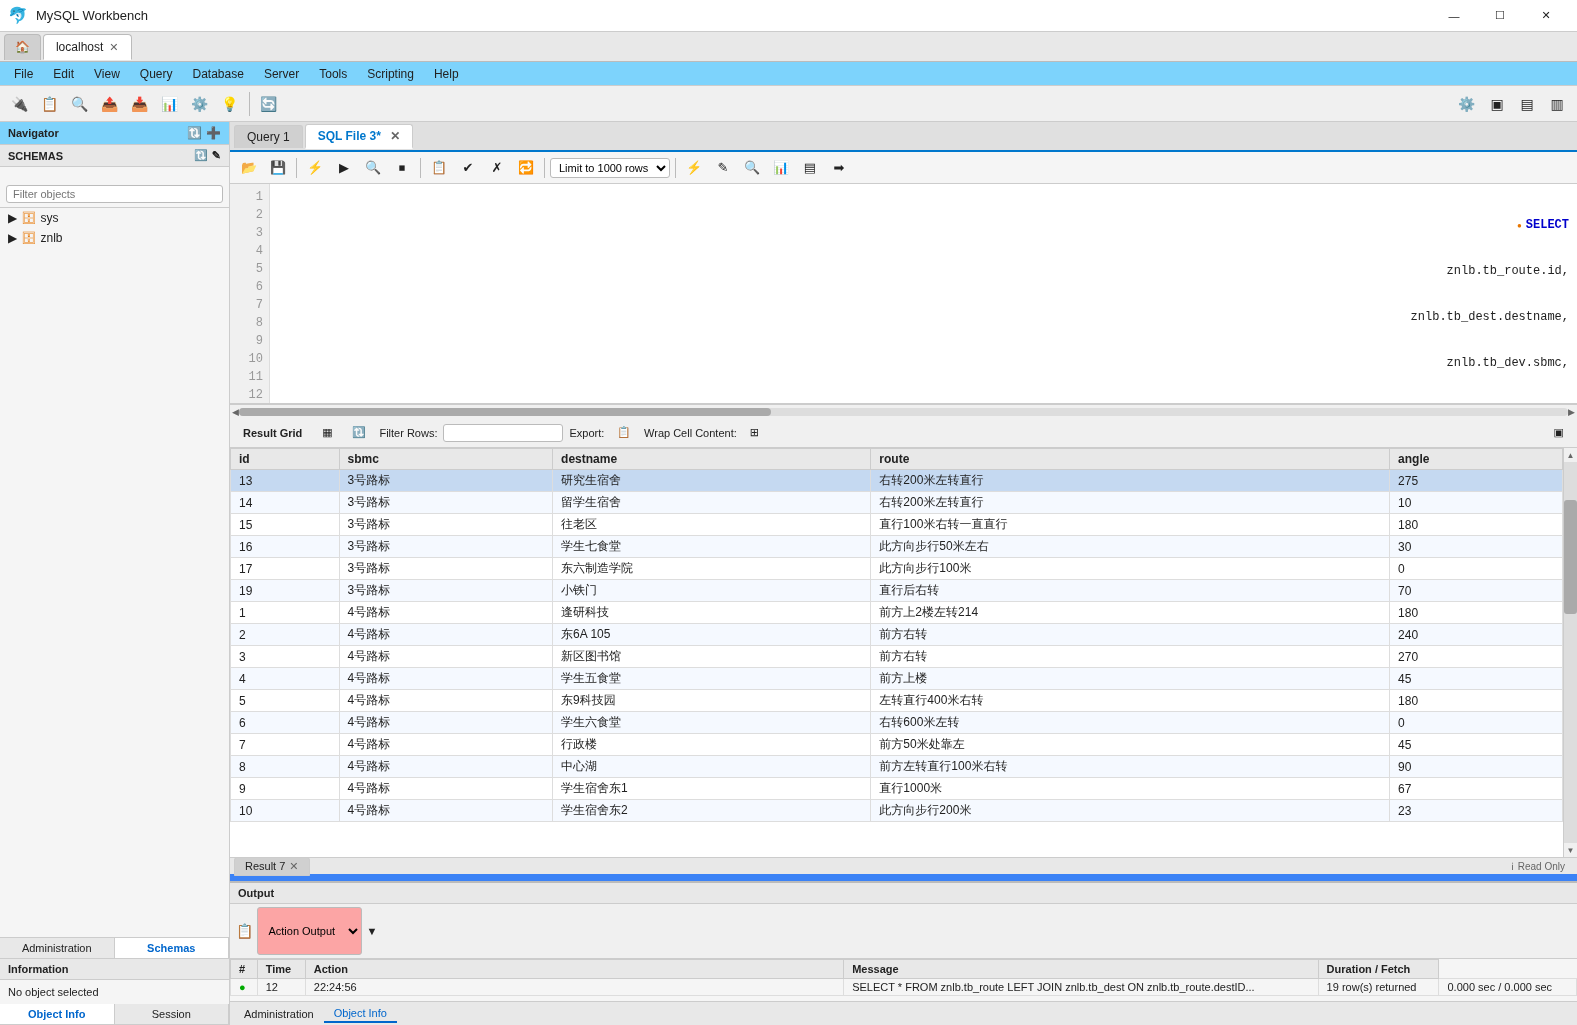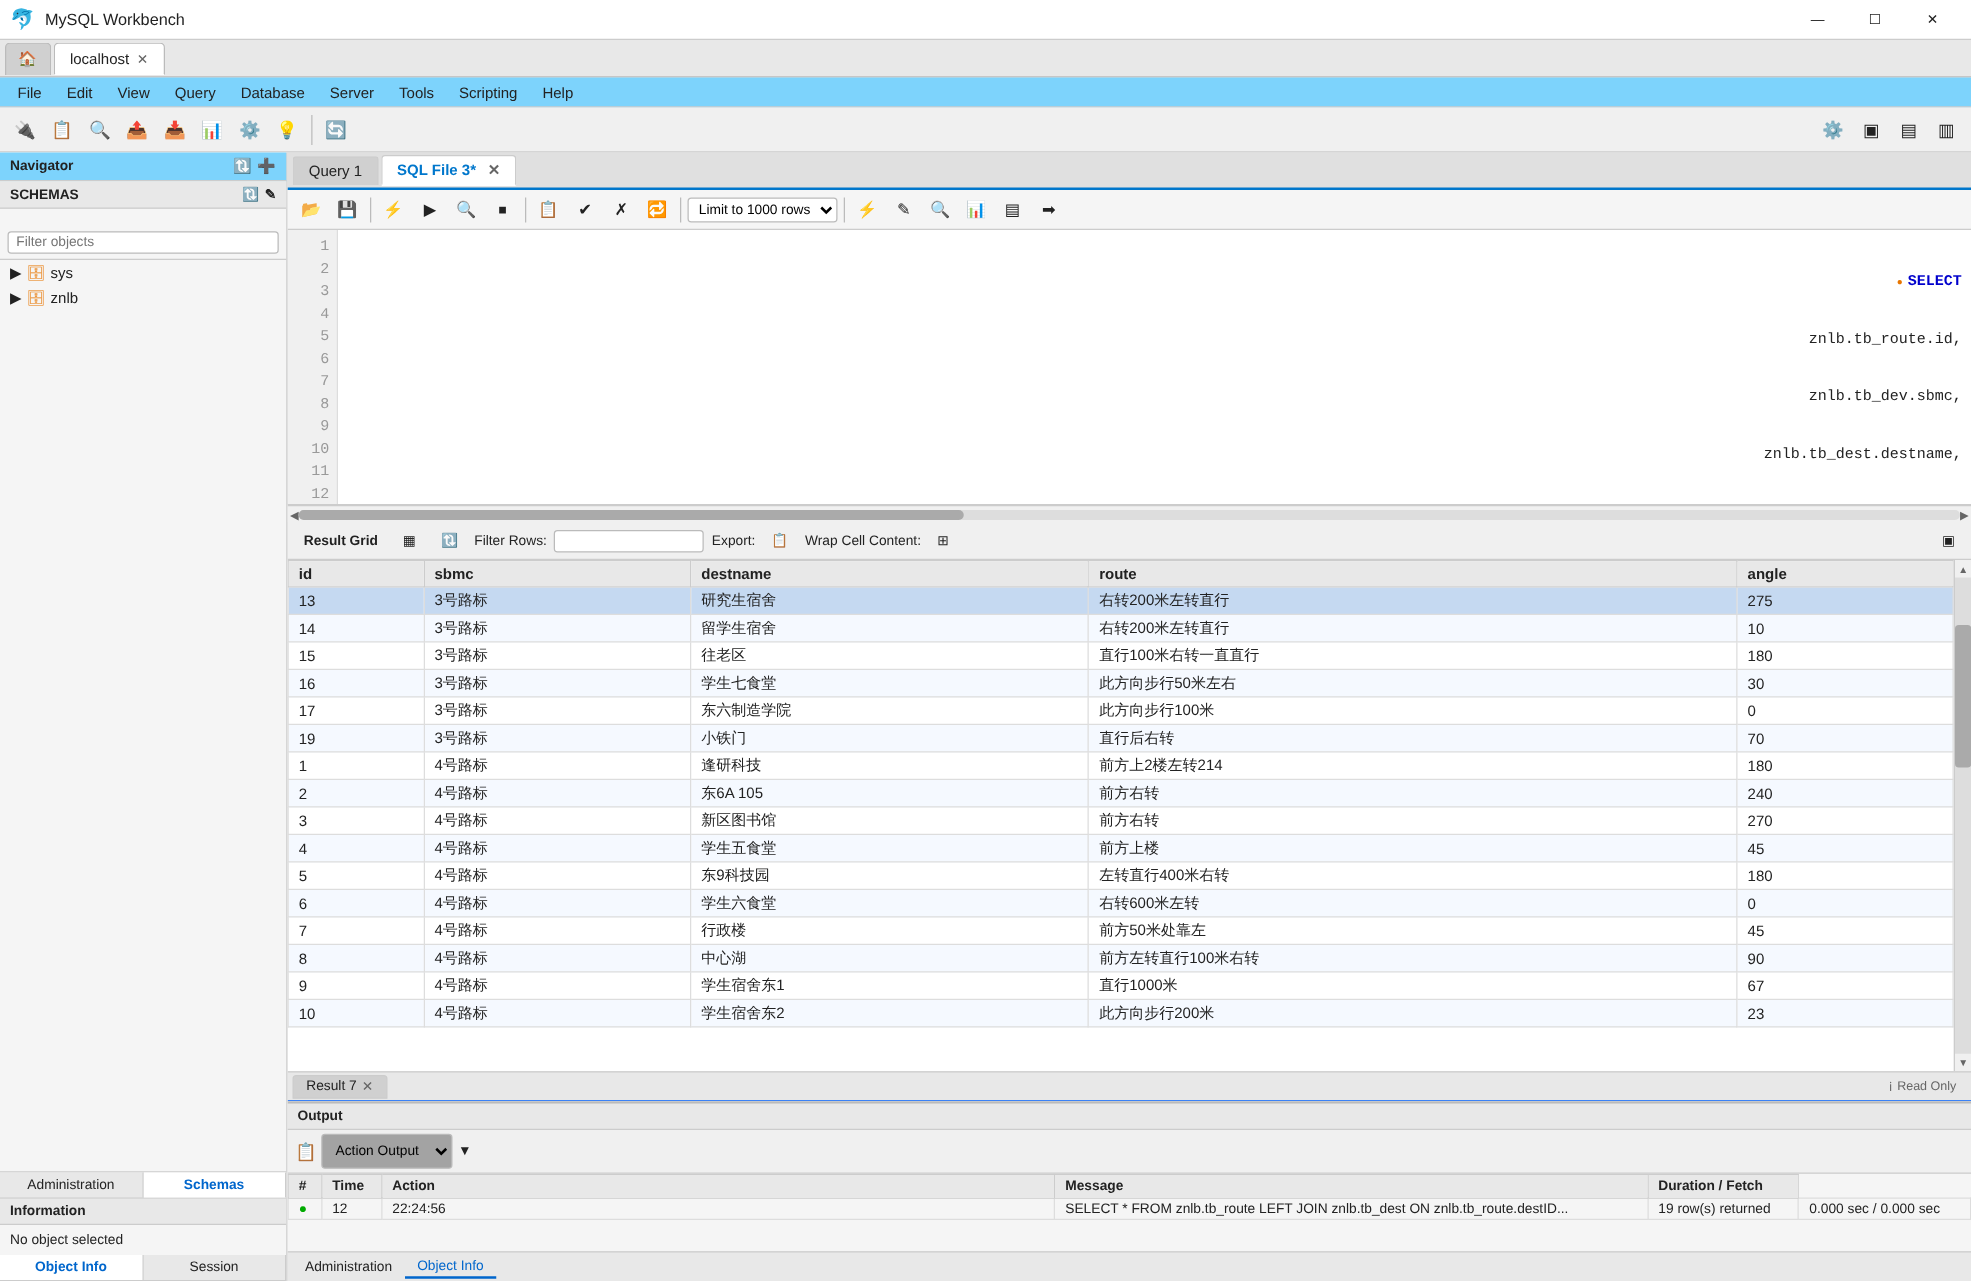--- a/index.html
+++ b/index.html
@@ -79,30 +79,30 @@
 
     
     #result-grid { flex: 1; overflow: auto; background: #fff; }
     table { border-collapse: collapse; width: 100%; font-size: 12px; }
     th { background: #e8e8e8; border: 1px solid #ccc; padding: 3px 8px; text-align: left; font-weight: bold; position: sticky; top: 0; white-space: nowrap; }
     td { border: 1px solid #ddd; padding: 2px 8px; white-space: nowrap; }
     tr:nth-child(even) td { background: #f5f9ff; }
     tr.selected td { background: #c5d9f1; }
 
     
-    #result-tabs { display: flex; align-items: center; background: #e8e8e8; border-top: 1px solid #ccc; border-bottom: 1px solid #3b82f6; height: 24px; padding: 0 4px; }
+    #result-tabs { display: flex; align-items: center; background: #e8e8e8; border-top: 1px solid #ccc; border-bottom: 7px solid #3b82f6; height: 24px; padding: 0 4px; }
     .result-tab { padding: 2px 10px; font-size: 11px; cursor: pointer; border: 1px solid #ccc; background: #d0d0d0; border-radius: 3px 3px 0 0; display: flex; align-items: center; gap: 4px; }
     .result-tab .close-x { color: #666; }
     .readonly-badge { margin-left: auto; font-size: 10px; color: #666; display: flex; align-items: center; gap: 4px; padding-right: 8px; }
 
     
     #output-panel { height: 120px; border-top: 2px solid #bbb; display: flex; flex-direction: column; background: #f5f5f5; }
     #output-header { padding: 4px 8px; font-size: 11px; font-weight: bold; border-bottom: 1px solid #ccc; background: #e8e8e8; }
     #output-toolbar { display: flex; align-items: center; padding: 3px 6px; border-bottom: 1px solid #ccc; background: #f0f0f0; gap: 4px; }
-    .output-select { padding: 6px 6px; border: 1px solid #bbb; font-size: 11px; background: #a3a3a3; border-radius: 3px; }
+    .output-select { padding: 16px 6px; border: 1px solid #bbb; font-size: 11px; background: #fca5a5; border-radius: 3px; }
     #output-table { overflow-y: auto; flex: 1; }
     #output-table table { font-size: 11px; }
     #output-table th { font-size: 11px; }
 
     
     #bottom-tabs { display: flex; align-items: center; border-top: 1px solid #ccc; background: #e8e8e8; height: 24px; padding: 0 4px; }
     .bottom-tab { padding: 2px 10px; font-size: 11px; cursor: pointer; }
     .bottom-tab.active { color: #0066cc; border-bottom: 2px solid #0066cc; }
 
     .vscroll { width: 14px; background: #f0f0f0; border-left: 1px solid #ccc; display: flex; flex-direction: column; }
@@ -262,22 +262,22 @@
           <div class="line-number">8</div>
           <div class="line-number">9</div>
           <div class="line-number">10</div>
           <div class="line-number">11</div>
           <div class="line-number">12</div>
 
         </div>
         <div class="code-area">
           <div class="code-line"><span style="color:#e87600;font-size:8px;margin-right:4px;">●</span><span class="kw">SELECT</span></div>
           <div class="code-line">    znlb.tb_route.id,</div>
+          <div class="code-line">    znlb.tb_dest.destname,</div>
           <div class="code-line">    znlb.tb_dev.sbmc,</div>
-          <div class="code-line">    znlb.tb_dest.destname,</div>
           <div class="code-line">    znlb.tb_route.route,</div>
           
           
           
           
           
           
           
           
         </div>

